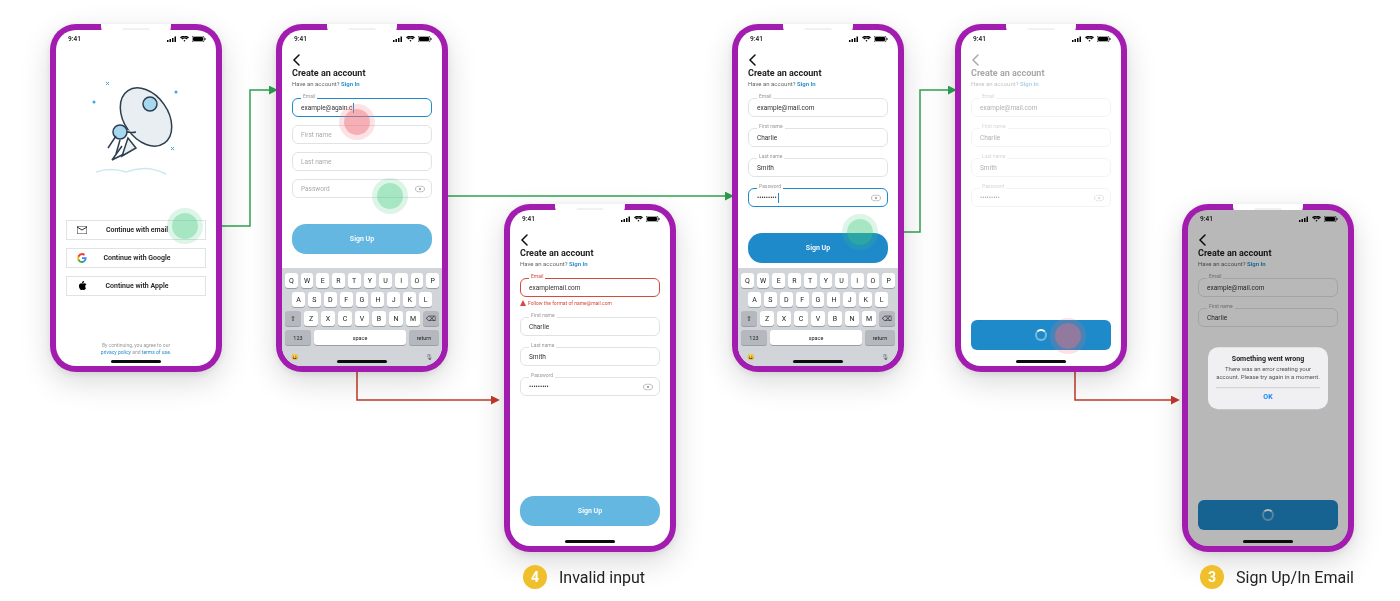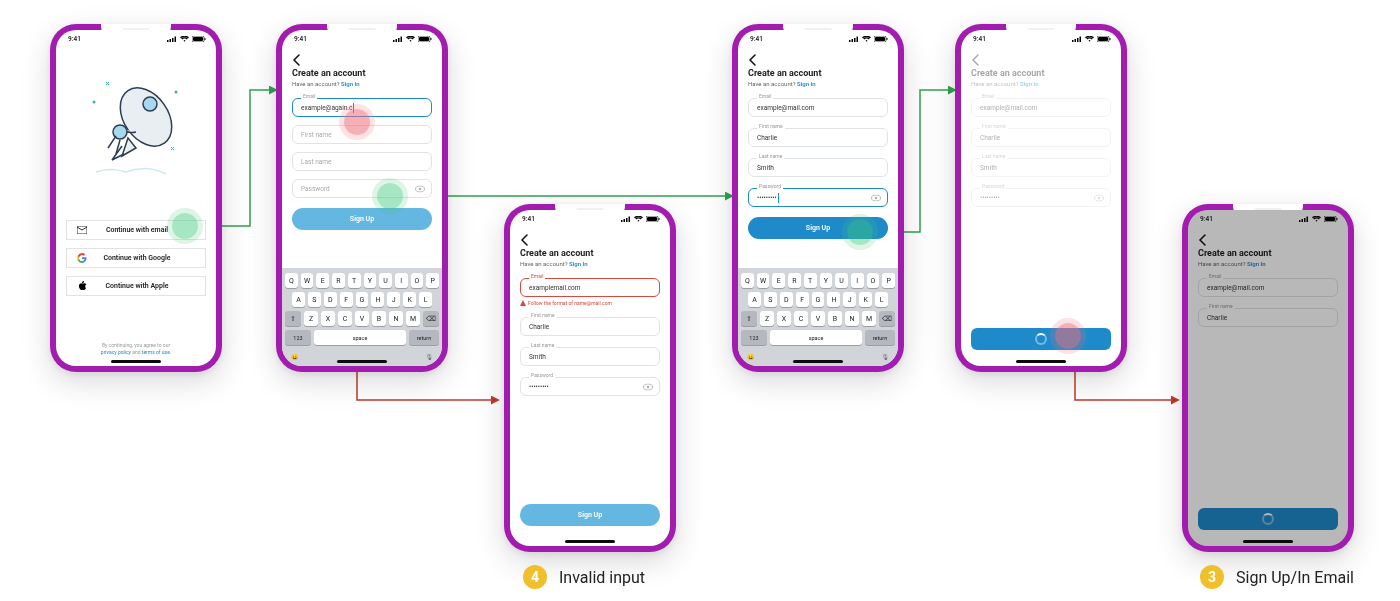--- a/index.html
+++ b/index.html
@@ -46,21 +46,21 @@
   .field.labelled{margin-top:11px}
   .field .float{position:absolute;top:-6px;left:8px;background:#fff;padding:0 2px;font-size:5px;color:#999}
   .field.focus{border-color:var(--blue)}
   .field.error{border-color:var(--red)}
   .field.error .float{color:var(--red)}
   .field .eye{position:absolute;right:6px;top:50%;transform:translateY(-50%);color:#aaa}
   .field .val{color:#333}
   .field .ph{color:var(--grey-text)}
   .err-msg{font-size:5px;color:var(--red);margin-top:3px;display:flex;align-items:center;gap:2px}
 
-  .btn-primary{background:var(--blue);color:#fff;border-radius:14px;height:22px;display:flex;align-items:center;justify-content:center;font-size:7px;font-weight:600;margin-top:10px}
+  .btn-primary{background:var(--blue);color:#fff;border-radius:14px;height:30px;display:flex;align-items:center;justify-content:center;font-size:7px;font-weight:600;margin-top:26px}
   .btn-primary.light{background:var(--blue-light)}
   .btn-primary.wide{border-radius:6px}
 
   
   .opt-btn{display:flex;align-items:center;border:1px solid var(--grey-line);border-radius:0;height:20px;padding:0 10px;margin-top:8px;font-size:7px;font-weight:600;position:relative}
   .opt-btn .ic{width:10px;height:10px;margin-right:10px;display:flex;align-items:center;justify-content:center}
   .opt-btn .lbl{flex:1;text-align:center;margin-left:-18px}
   .legal{position:absolute;bottom:10px;left:10px;right:10px;text-align:center;font-size:5px;color:#999;line-height:1.4}
   .legal a{color:var(--blue);text-decoration:none}
 
@@ -602,20 +602,25 @@
             <span class="float">First name</span>
             <span class="val">Charlie</span>
           </div>
       </div>
       <div style="position:absolute;bottom:16px;left:10px;right:10px">
         <div class="btn-primary wide">
             <span class="spinner"></span>
           </div>
       </div>
       <div class="overlay-dim"></div>
+      <div class="alert">
+        <div class="atitle">Something went wrong</div>
+        <div class="amsg">There was an error creating your account. Please try again in a moment.</div>
+        <div class="abtn">OK</div>
+      </div>
       <div class="home-ind"></div>
     </div>
   </div>
 
   <div class="marker green" style="left:185px;top:226px"></div>
   <div class="marker red" style="left:357px;top:122px"></div>
   <div class="marker green" style="left:390px;top:196px"></div>
   <div class="marker green" style="left:860px;top:232px"></div>
   <div class="marker red" style="left:1068px;top:336px"></div>
 

